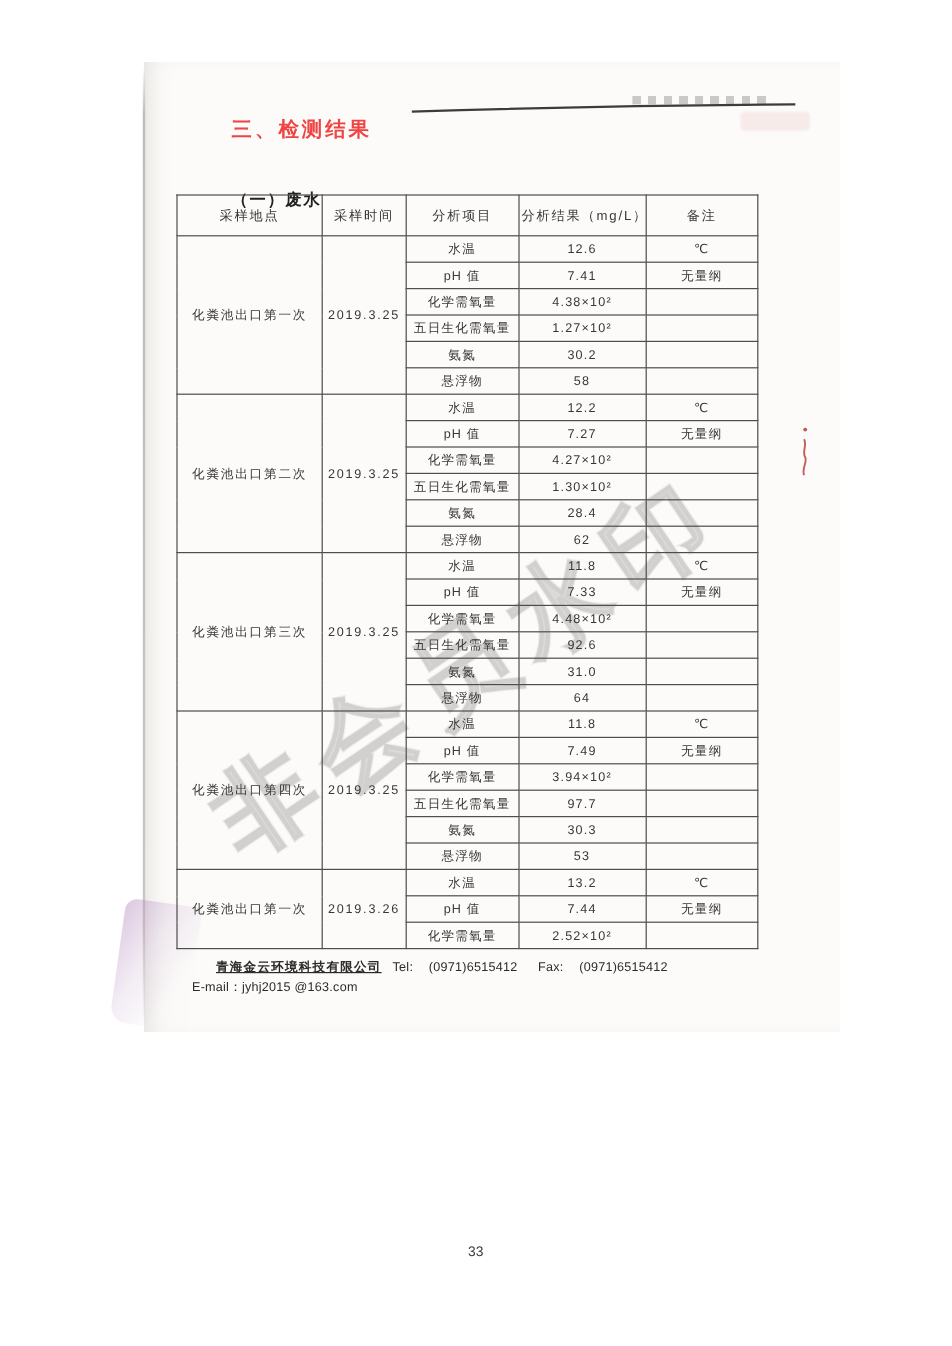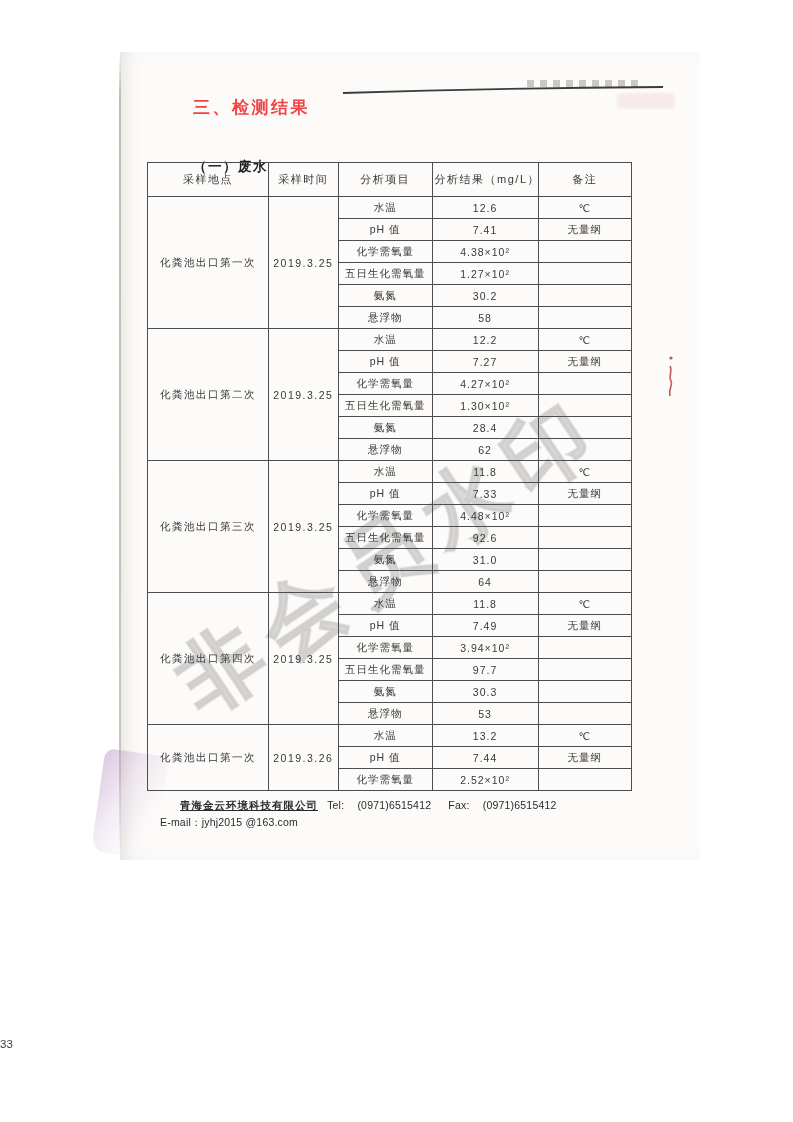--- a/index.html
+++ b/index.html
@@ -81,21 +81,21 @@
   .watermark{
     position:absolute;left:390px;top:556px;
     transform:translate(-50%,-50%) rotate(-34deg);
     font-size:84px;font-weight:bold;letter-spacing:14px;white-space:nowrap;
     color:rgba(150,150,150,0.32);
     -webkit-text-stroke:2px rgba(140,140,140,0.12);
     pointer-events:none;user-select:none;
   }
   .page-number{
     position:absolute;left:0;top:1038px;width:793px;
-    font-size:11.5px;color:#3a3a3a;
+    text-align:center;font-size:11.5px;color:#3a3a3a;
   }
 </style>
 </head>
 <body>
 
 <div class="sheet">
 
   <div class="scan-area"></div>
   <div class="scan-left-edge"></div>
   <div class="corner-artifact"></div>

